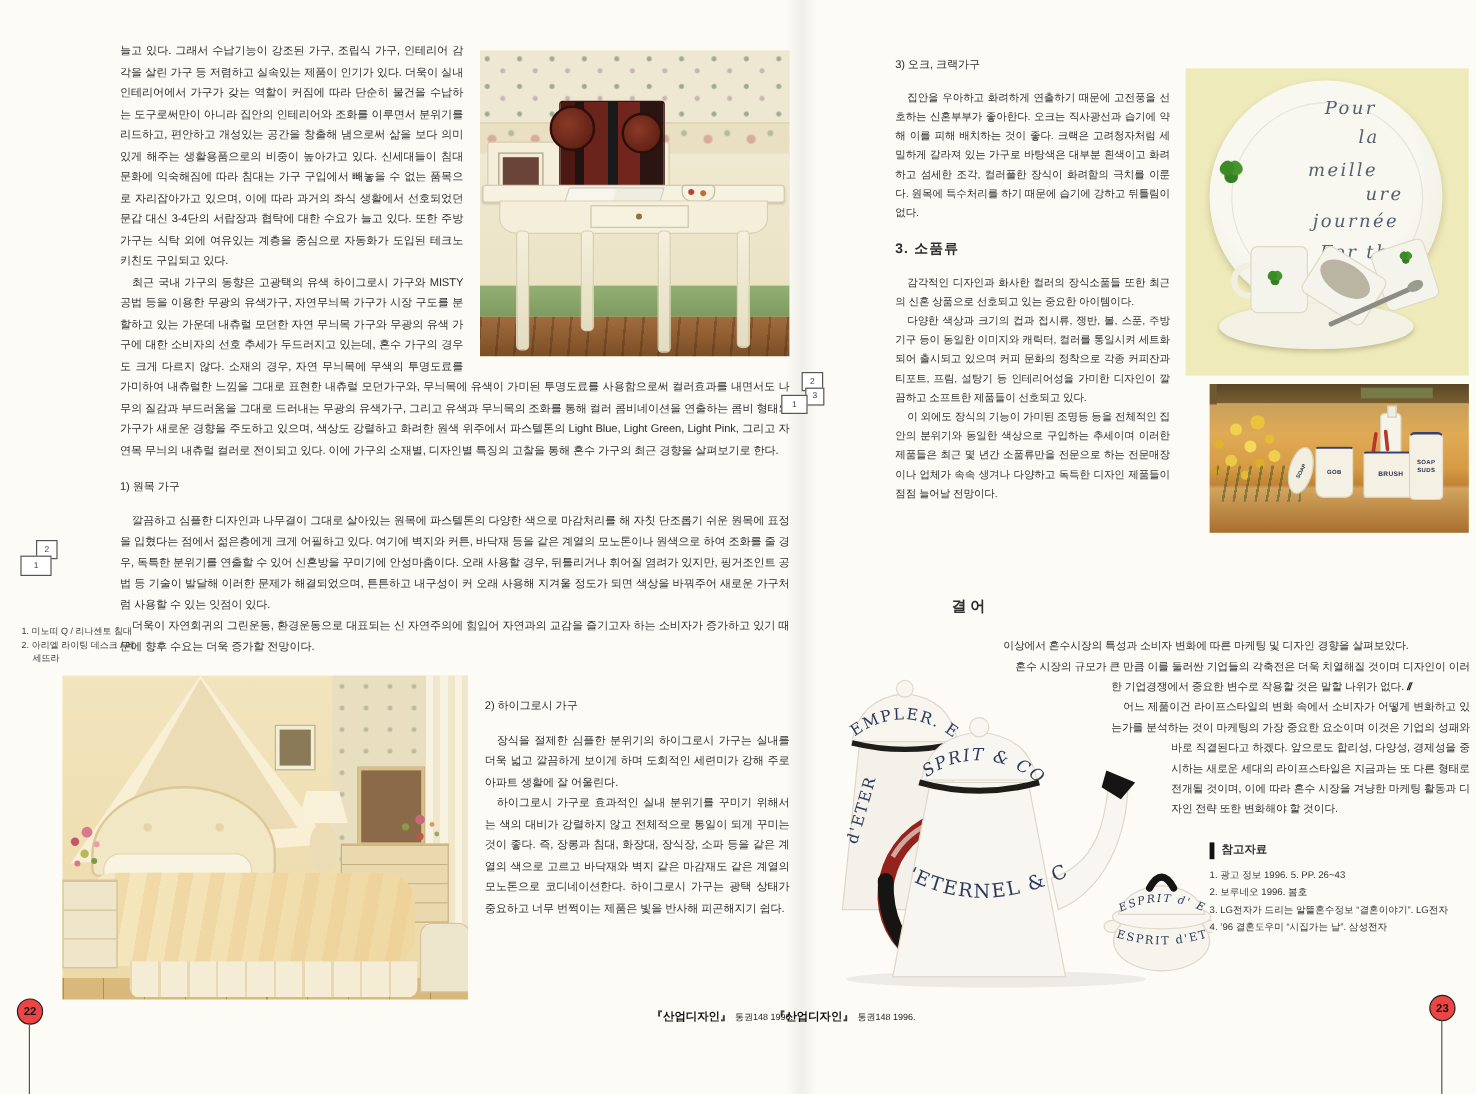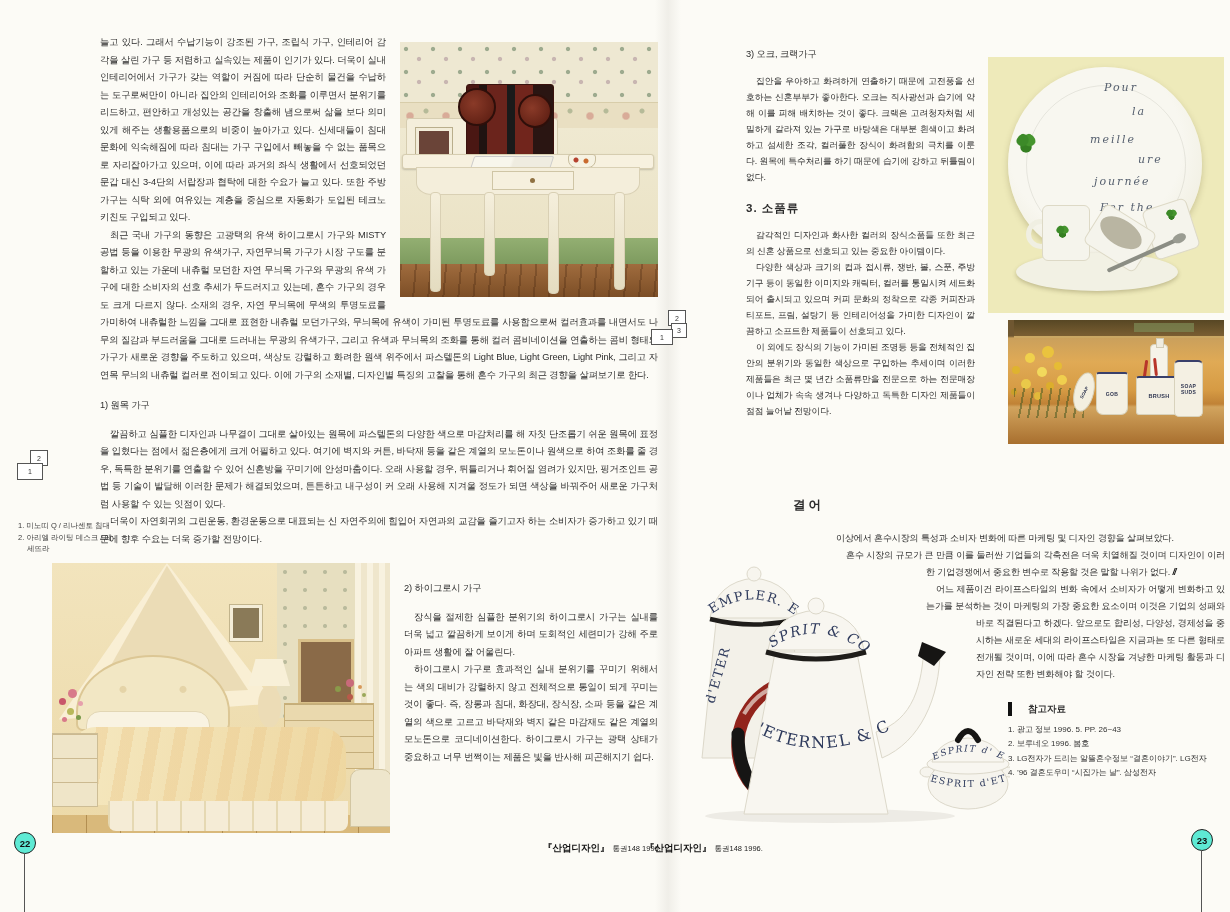--- a/index.html
+++ b/index.html
@@ -15,25 +15,25 @@
   .rp-text{font-size:8.8px;line-height:16px;}
   .concl-text{font-size:9px;line-height:17px;}
   .endmark{font-weight:bold;font-style:italic;letter-spacing:-1px;color:#111;}
   
   .cap{font-size:7.5px;line-height:11px;color:#3a3a3a;text-align:justify;}
   .cap-item{padding-left:9px;text-indent:-9px;margin-bottom:1px;}
   .diag-box{position:absolute;background:#fff;border:1px solid #555;font-size:7px;color:#333;
             display:flex;align-items:center;justify-content:center;}
   
   .ref{font-size:8px;line-height:13.5px;color:#333;}
-  .ref-h{font-size:9.5px;font-weight:bold;border-left:4px solid #111;padding-left:16px;margin-bottom:7px;}
+  .ref-h{font-size:9.5px;font-weight:bold;border-left:4px solid #111;padding-left:6px;margin-bottom:7px;}
   .ref-item{padding-left:10px;text-indent:-10px;margin-bottom:1px;}
   
   .pgnum{position:absolute;width:20px;height:20px;border:1.3px solid #222;border-radius:50%;
-         background:#5eead4;display:flex;align-items:center;justify-content:center;
+         background:#ef4444;display:flex;align-items:center;justify-content:center;
          font-size:9.5px;font-weight:bold;color:#111;}
   .pgline{position:absolute;width:1px;background:#555;}
   .journal{font-family:"Liberation Serif","DejaVu Serif",serif;font-weight:bold;font-size:9.5px;color:#111;}
   .issue{font-size:7.5px;font-weight:normal;color:#222;margin-left:3px;}
   #gutter{left:655px;top:0;width:26px;height:912px;
           background:linear-gradient(to right,rgba(0,0,0,0),rgba(80,70,50,0.07) 50%,rgba(0,0,0,0));}
   
   .photo{position:relative;overflow:hidden;}
   
   .desk-photo{float:right;width:258px;height:255px;margin:8px 0 10px 14px;background:#efe9d1;}
@@ -105,21 +105,21 @@
   .br-flowers2:before{content:"";position:absolute;left:18px;top:4px;width:8px;height:8px;border-radius:50%;background:#c86a7a;
     box-shadow:-12px 6px 0 -1px #8a9a4a,10px 4px 0 -2px #d89a5a,0 14px 0 -1px #b85a4a,14px 12px 0 -2px #9aa85a;}
   .br-floor{position:absolute;left:0;top:252px;width:338px;height:18px;background-color:#d9b97b;
     background-image:repeating-linear-gradient(90deg,rgba(140,100,40,.5) 0 1px,transparent 1px 34px);}
   .br-chair{position:absolute;left:298px;top:206px;width:40px;height:56px;background:#eee6cc;border-radius:10px 10px 0 0;border:1px solid #d2c6a2;}
   
   .plate-photo{position:absolute;left:988px;top:57px;width:236px;height:256px;background:#eeeaba;}
   .pl-plate{position:absolute;left:20px;top:10px;width:194px;height:194px;border-radius:50%;
     background:radial-gradient(circle at 45% 40%,#f8f7f0 55%,#ecead9 90%);box-shadow:0 3px 6px rgba(90,80,40,.25);}
   .pl-rim{position:absolute;left:38px;top:28px;width:158px;height:158px;border-radius:50%;border:1px solid rgba(100,100,80,.12);}
-  .pl-hand{position:absolute;font-family:"DejaVu Serif",serif;font-style:italic;font-size:11px;
+  .pl-hand{position:absolute;font-family:"DejaVu Serif",serif;font-style:italic;font-size:15px;
     color:#555f6e;letter-spacing:2px;white-space:nowrap;}
   .clover{position:absolute;border-radius:50%;
     background-image:radial-gradient(circle at 32% 35%,#3c8a28 30%,transparent 36%),
                      radial-gradient(circle at 68% 35%,#46952e 30%,transparent 36%),
                      radial-gradient(circle at 50% 70%,#357f22 30%,transparent 36%);}
   .pl-saucer{position:absolute;left:28px;top:196px;width:162px;height:38px;border-radius:50%;
     background:#f2f1e4;box-shadow:0 2px 4px rgba(90,80,40,.3);}
   .pl-mug{position:absolute;background:#f5f4ec;border:1px solid #ddd9c6;border-radius:6px;}
   .pl-handle{position:absolute;width:20px;height:20px;border:5px solid #f0efe2;border-radius:50%;}
   .pl-tilt-in{position:absolute;left:4px;top:4px;width:46px;height:26px;border-radius:50%;background:#b9b5a2;}

